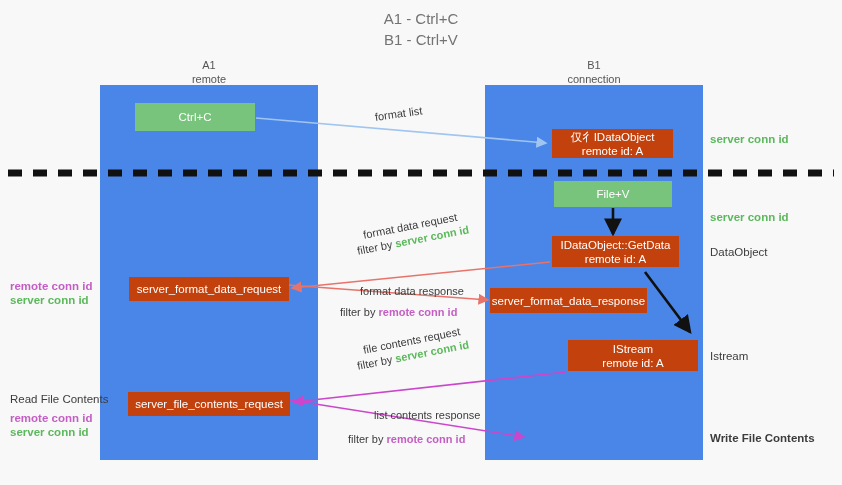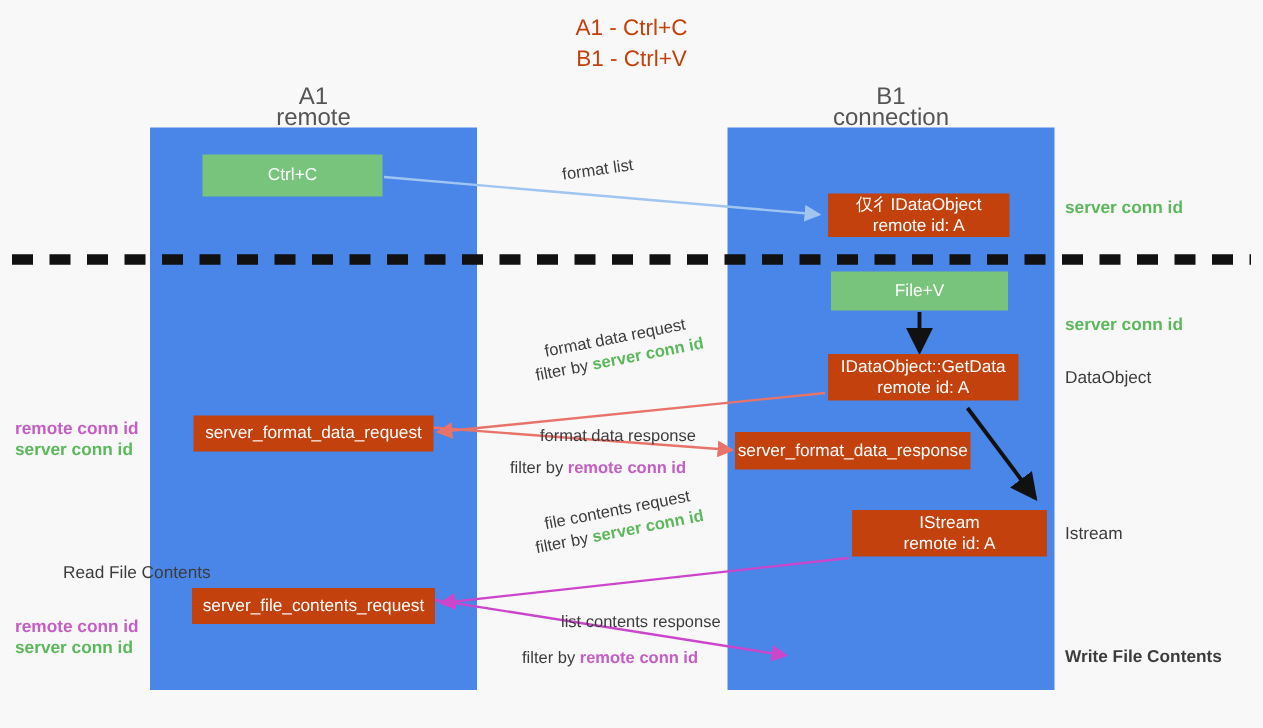--- a/index.html
+++ b/index.html
@@ -8,31 +8,31 @@
     background:#f8f8f8;
     font-family:"Liberation Sans", sans-serif;
     color:#3c3c3c;
     overflow:hidden;
     position:relative;
   }
   #stage{position:absolute;left:0;top:0;width:842px;height:485px;}
 
   .title{
     position:absolute;left:0;top:8px;width:842px;text-align:center;
-    font-size:15px;line-height:21px;color:#c2410c;
+    font-size:15px;line-height:21px;color:#737373;
   }
 
   .lane{
     position:absolute;background:#4a86e8;
   }
   .lane-a{left:100px;top:85px;width:218px;height:375px;}
   .lane-b{left:485px;top:85px;width:218px;height:375px;}
 
   .lane-head{
-    position:absolute;text-align:center;font-size:16px;line-height:14px;color:#555;
+    position:absolute;text-align:center;font-size:11px;line-height:14px;color:#555;
   }
   .lane-head-a{left:100px;top:58px;width:218px;}
   .lane-head-b{left:485px;top:58px;width:218px;}
 
   .box{
     position:absolute;box-sizing:border-box;
     display:flex;flex-direction:column;align-items:center;justify-content:center;
     color:#ffffff;font-size:11.5px;line-height:14px;text-align:center;
   }
   .box-orange{background:#c2410c;}
@@ -150,21 +150,21 @@
 
   <div class="side-label c-dark" style="left:710px;top:245px;">DataObject</div>
 
   <div class="side-label c-dark" style="left:710px;top:349px;">Istream</div>
 
   <div class="side-label c-dark" style="left:710px;top:431px;font-weight:bold;">Write File Contents</div>
 
   <div class="side-label c-purple" style="left:10px;top:279px;">remote conn id</div>
   <div class="side-label c-green" style="left:10px;top:293px;">server conn id</div>
 
-  <div class="side-label c-dark" style="left:10px;top:375px;margin-left:32px;">Read File Contents</div>
+  <div class="side-label c-dark" style="left:10px;top:392px;">Read File Contents</div>
   <div class="side-label c-purple" style="left:10px;top:411px;">remote conn id</div>
   <div class="side-label c-green" style="left:10px;top:425px;">server conn id</div>
 
   <div class="arrow-label rot-n7" style="left:374px;top:110px;">format list</div>
 
   <div class="arrow-label rot-n10" style="left:362px;top:228px;">format data request</div>
   <div class="arrow-label rot-n10" style="left:356px;top:244px;">
     <span>filter by </span><span class="c-green">server conn id</span>
   </div>
 

